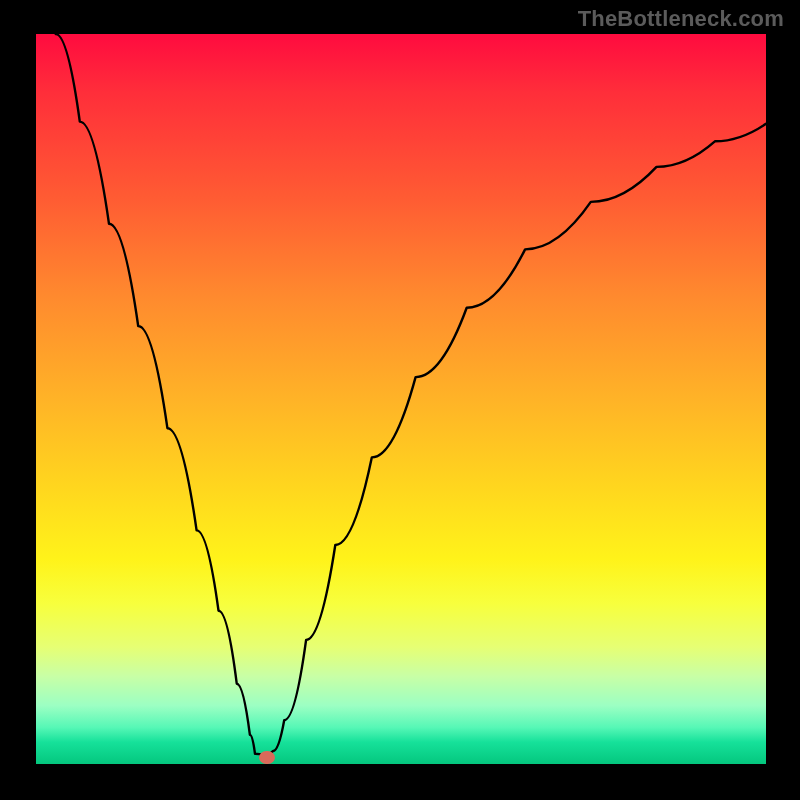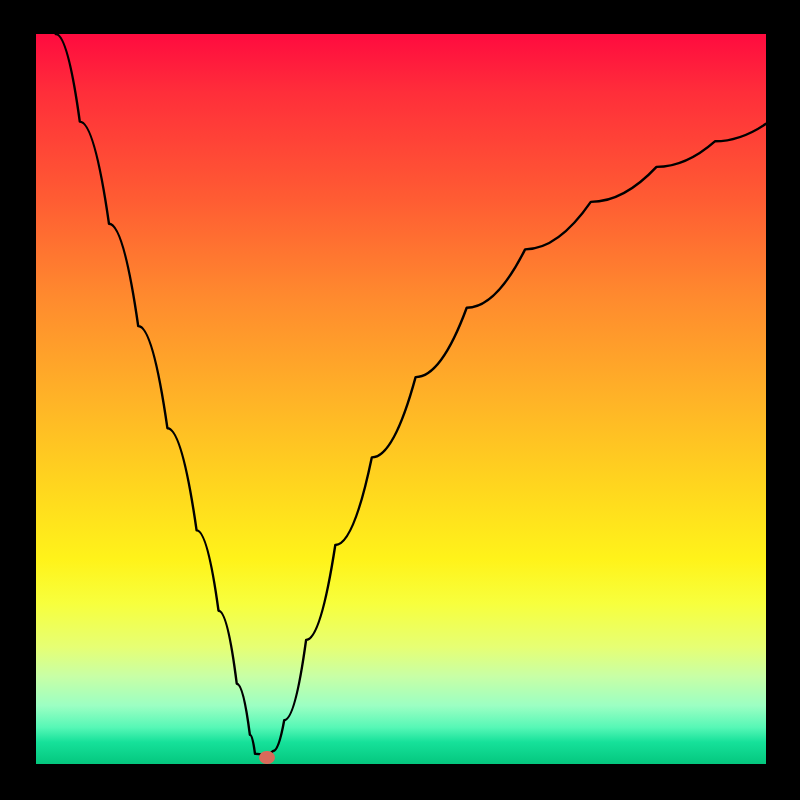--- a/index.html
+++ b/index.html
@@ -62,20 +62,21 @@
     background: #d96a5a;
     border-radius: 50% / 55%;
     z-index: 3;
   }
 </style>
 </head>
 <body>
 
 <div class="frame">
 
+  <div class="watermark">TheBottleneck.com</div>
 
   <div class="gradient"></div>
 
   <svg class="curve" viewBox="0 0 730 730" preserveAspectRatio="none">
     <path id="curve-path" fill="none" stroke="#000" stroke-width="2.4" stroke-linejoin="round" stroke-linecap="round" d="M 19.71 0.00 Q 31.75 0.00 43.80 87.60 Q 58.40 87.60 73.00 189.80 Q 87.60 189.80 102.20 292.00 Q 116.80 292.00 131.40 394.20 Q 146.00 394.20 160.60 496.40 Q 171.55 496.40 182.50 576.70 Q 191.63 576.70 200.75 649.70 Q 207.32 649.70 213.89 700.80 Q 216.44 700.80 219.00 719.78 Q 223.38 719.78 227.76 721.24 Q 232.50 721.24 237.25 716.86 Q 242.72 716.86 248.20 686.20 Q 259.15 686.20 270.10 605.90 Q 284.70 605.90 299.30 511.00 Q 317.55 511.00 335.80 423.40 Q 357.70 423.40 379.60 343.10 Q 405.15 343.10 430.70 273.75 Q 459.90 273.75 489.10 215.35 Q 521.95 215.35 554.80 167.90 Q 587.65 167.90 620.50 132.86 Q 649.70 132.86 678.90 107.31 Q 704.45 107.31 730.00 89.79"></path>
   </svg>
 
   <div class="dot" id="min-dot" style="left: 259.41px; top: 751.16px; background: rgb(217, 106, 90);"></div>
 </div>
 

